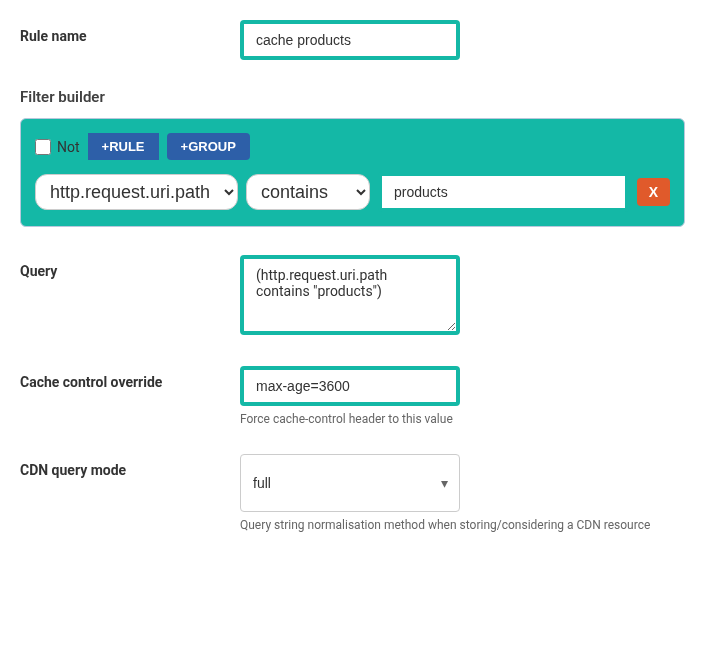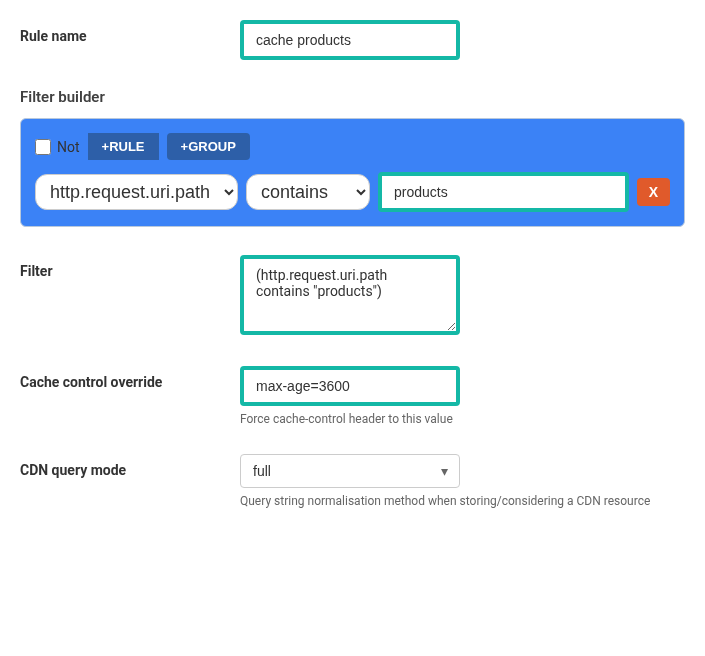--- a/index.html
+++ b/index.html
@@ -54,21 +54,21 @@
     }
 
     .section-title {
       font-weight: 600;
       font-size: 15px;
       margin-bottom: 12px;
       color: #404040;
     }
 
     .filter-builder-box {
-      background: #3b82f6;
+      background: #14b8a6;
       border: 1px solid #b8c8dc;
       border-radius: 6px;
       padding: 14px 14px;
       width: 100%;
     }
 
     .filter-top-row {
       display: flex;
       align-items: center;
       gap: 8px;
@@ -160,21 +160,21 @@
     }
 
     .cache-input {
       width: 220px;
     }
 
     .cdn-select {
       width: 220px;
       border: 1px solid #ccc;
       border-radius: 4px;
-      padding: 8px 12px;
+      padding: 20px 12px;
       font-size: 14px;
       background: #fff;
       color: #333;
       appearance: none;
       -webkit-appearance: none;
       cursor: pointer;
     }
 
     .select-wrapper {
       position: relative;
@@ -240,21 +240,21 @@
           <option value="matches">matches</option>
         </select>
         <input type="text" class="filter-value-input" value="products" style="">
         <button class="btn-delete">X</button>
       </div>
     </div>
   </div>
 </div>
 
 <div class="form-row">
-  <div class="form-label">Filter</div>
+  <div class="form-label">Query</div>
   <div class="form-control-wrap">
     <textarea style="">(http.request.uri.path contains "products")</textarea>
   </div>
 </div>
 
 <div class="form-row">
   <div class="form-label">Cache control override</div>
   <div class="form-control-wrap">
     <input type="text" class="cache-input" value="max-age=3600" style="">
     <div class="hint-text">Force cache-control header to this value</div>

